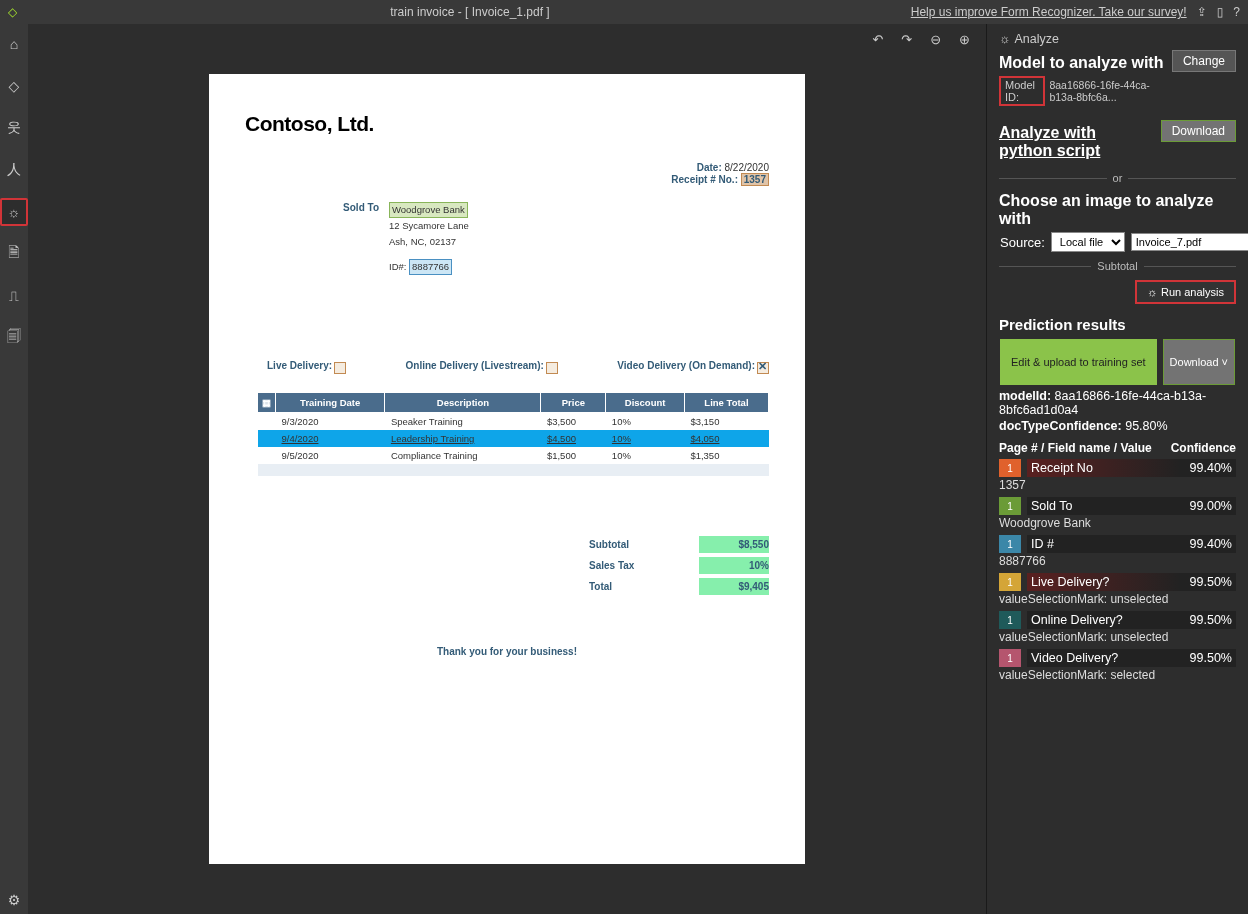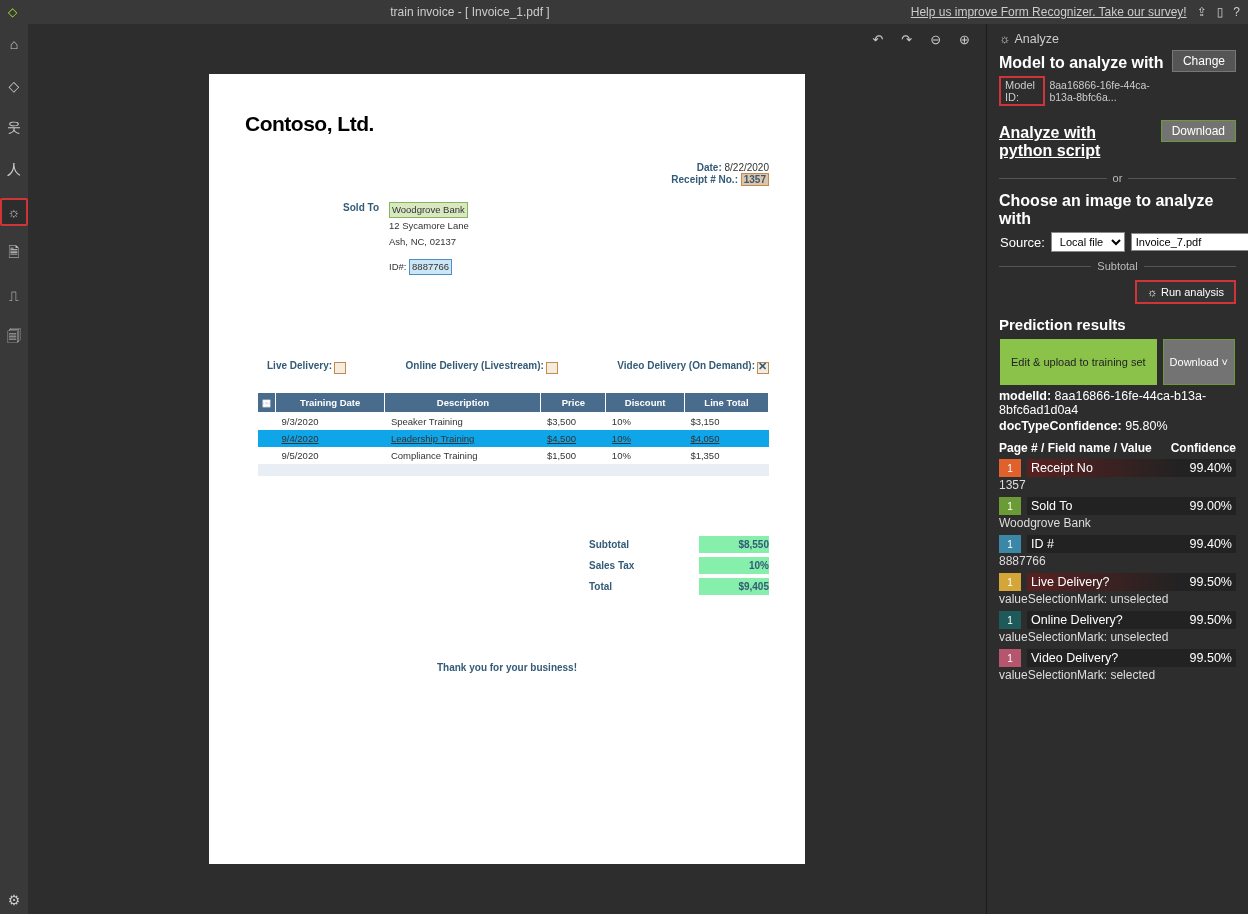--- a/index.html
+++ b/index.html
@@ -105,21 +105,21 @@
 .page table.invoice { position: absolute; top: 318px; left: 48px; right:36px; width: 512px; border-collapse: collapse; font-size: 9.5px; }
 .page table.invoice th { background:#4a6c8c; color:#fff; padding:4px; font-weight:600; border:1px solid #fff; }
 .page table.invoice td { padding:3px 6px; text-align:left; color:#333;margin-top:32px; }
 .page table.invoice tr.alt td { background:#0ea5e9;text-decoration:underline; }
 .page table.invoice .rowicon { width:14px; background:#4a6c8c; }
 .page table.invoice td.blank { background:#e8eef4; height:12px;}
 
 .page .totals { position:absolute; top:462px; right:36px; width:180px; font-size:10px; color:#335b77; font-weight:600;}
 .page .totals .trow { display:flex; justify-content:space-between; margin-bottom:4px; align-items:center;}
 .page .totals .tval { background:#86efac; width:70px; text-align:right; padding:3px 0; color:#335b77;}
-.page .thanks { position:absolute; top:588px; width:100%; left:0; text-align:center; font-size:10px; color:#335b77; font-weight:600;}
+.page .thanks { position:absolute; top:572px; width:100%; left:0; text-align:center; font-size:10px; color:#335b77; font-weight:600;}
 
 
 .panel {
   width: 262px;
   background: #2d2d2d;
   border-left: 1px solid #1a1a1a;
   padding: 8px 12px;
   overflow-y: auto;
   font-size: 13px;
 }

